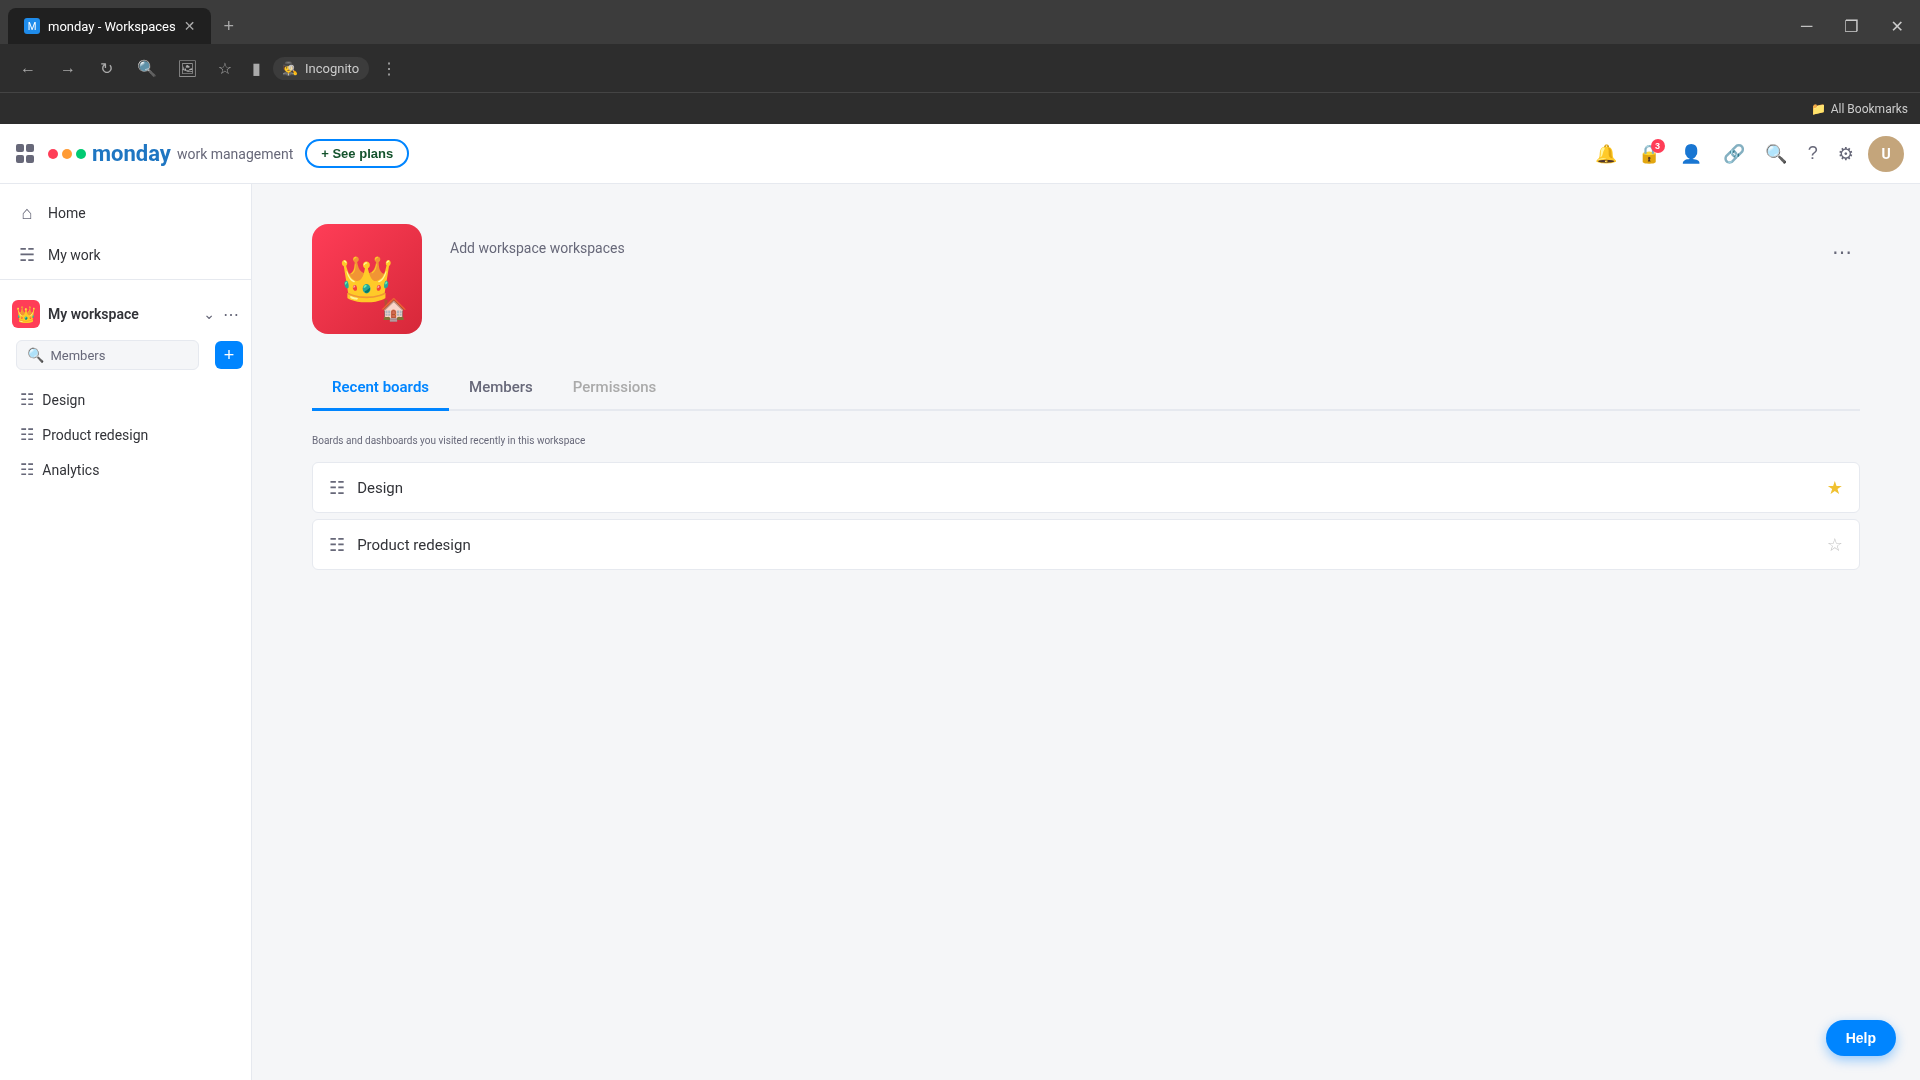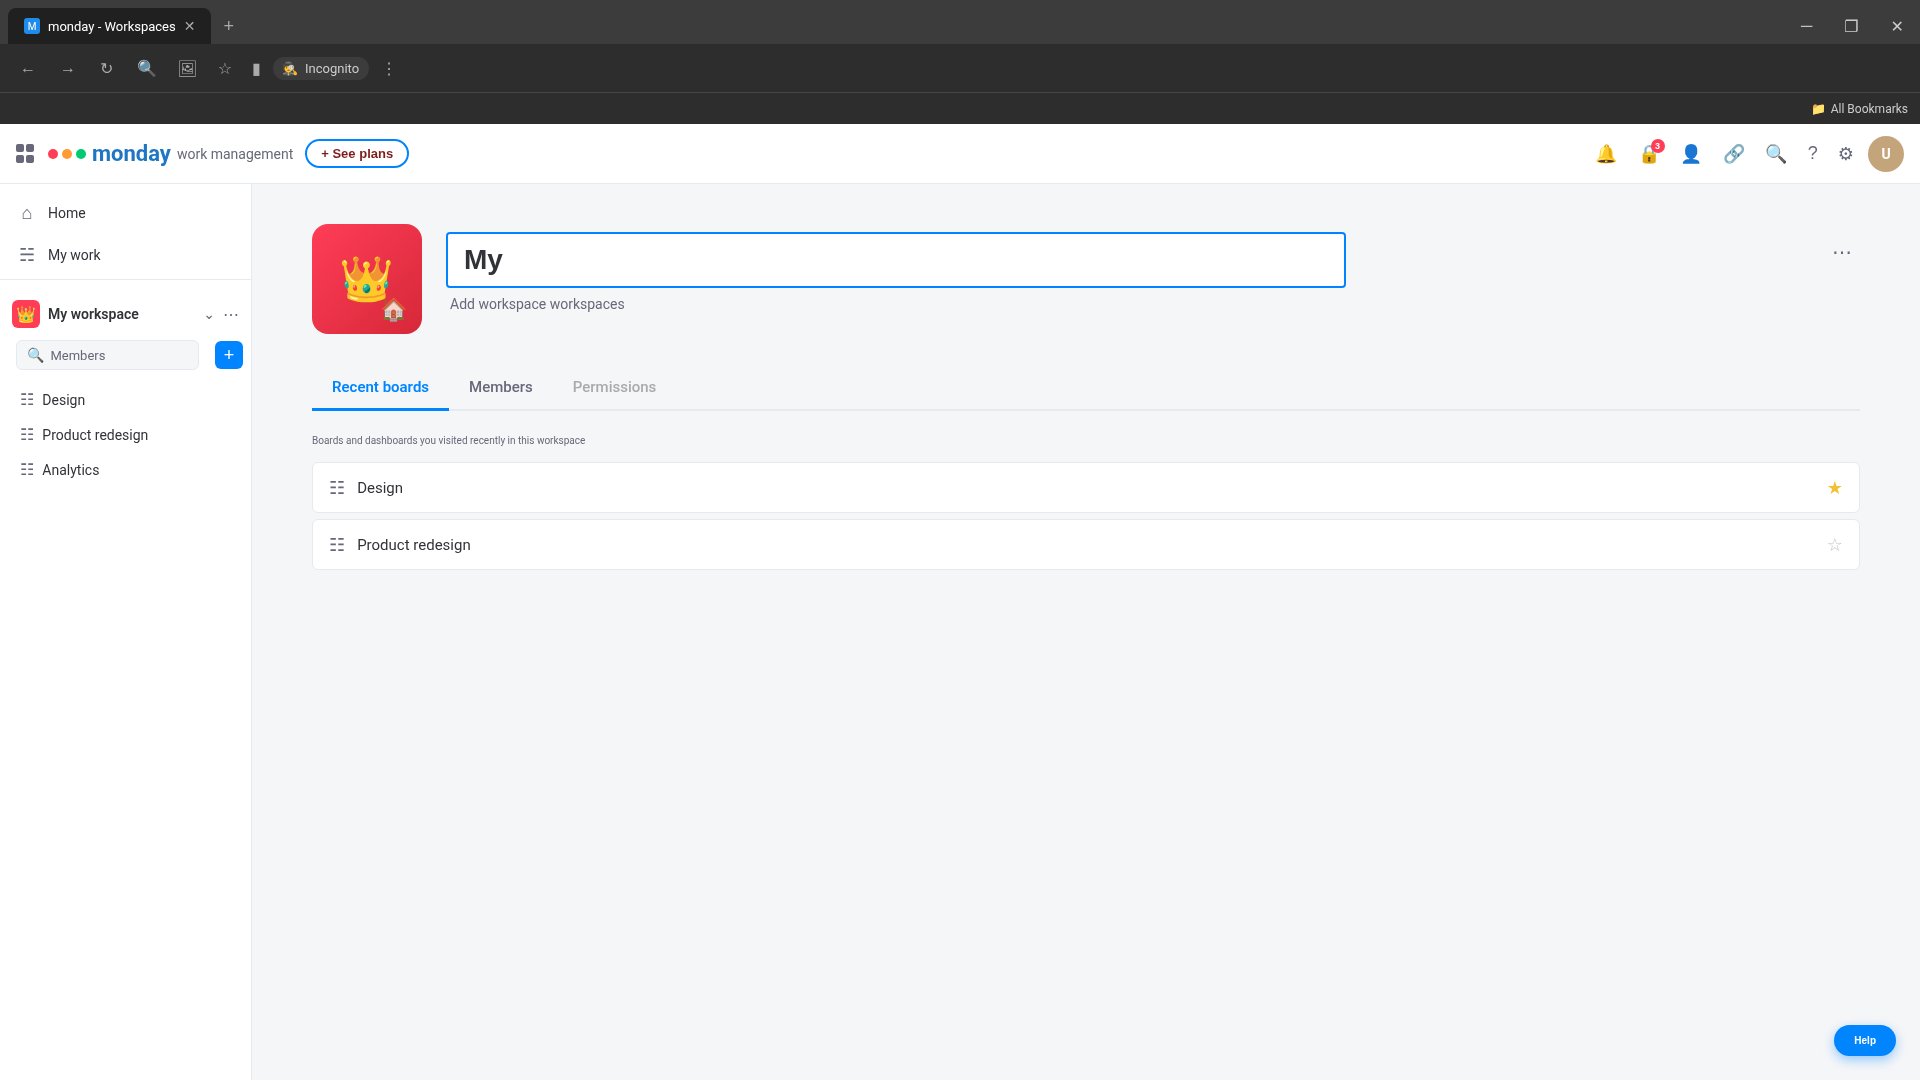--- a/index.html
+++ b/index.html
@@ -28,21 +28,21 @@
     .app-container { display: flex; flex-direction: column; height: calc(1080px - 124px); background: #f5f6f8; }
     .app-header { display: flex; align-items: center; background: #fff; padding: 0 16px; height: 60px; border-bottom: 1px solid #e6e9ef; box-shadow: 0 1px 3px rgba(0,0,0,0.08); }
     .app-header-left { display: flex; align-items: center; gap: 12px; }
     .apps-grid-icon { display: flex; flex-wrap: wrap; width: 20px; height: 20px; gap: 2px; cursor: pointer; }
     .apps-grid-icon span { display: block; width: 8px; height: 8px; background: #676879; border-radius: 2px; }
     .logo { display: flex; align-items: center; gap: 6px; font-size: 20px; font-weight: 700; color: #1f76c2; }
     .logo-dots { display: flex; gap: 4px; }
     .logo-dot { width: 10px; height: 10px; border-radius: 50%; }
     .logo-monday { font-size: 22px; font-weight: 700; color: #1f76c2; }
     .logo-wm { font-size: 14px; font-weight: 400; color: #676879; }
-    .see-plans-btn { background: none; border: 2px solid #0085ff; color: #7f1d1d; border-radius: 20px; padding: 5px 14px; font-size: 13px; font-weight: 600; cursor: pointer; display: flex; align-items: center; gap: 4px; }
+    .see-plans-btn { background: none; border: 2px solid #0085ff; color: #14532d; border-radius: 20px; padding: 5px 14px; font-size: 13px; font-weight: 600; cursor: pointer; display: flex; align-items: center; gap: 4px; }
     .header-spacer { flex: 1; }
     .header-icons { display: flex; align-items: center; gap: 8px; }
     .header-icon-btn { background: none; border: none; color: #676879; font-size: 18px; cursor: pointer; padding: 6px; border-radius: 50%; position: relative; }
     .badge { position: absolute; top: 2px; right: 2px; background: #ff3d57; color: white; border-radius: 50%; width: 14px; height: 14px; font-size: 9px; display: flex; align-items: center; justify-content: center; font-weight: 700; }
     .avatar { width: 36px; height: 36px; border-radius: 50%; background: #c4a57b; cursor: pointer; overflow: hidden; display: flex; align-items: center; justify-content: center; color: white; font-weight: 700; font-size: 14px; }
 
     
     .main-layout { display: flex; flex: 1; overflow: hidden; }
 
     
@@ -88,21 +88,21 @@
 
     
     .boards-subtitle { color: #676879; font-size: 10px; margin-bottom: 16px; }
     .board-row { display: flex; align-items: center; padding: 14px 16px; background: white; border: 1px solid #e6e9ef; border-radius: 6px; margin-bottom: 6px; cursor: pointer; }
     .board-row-icon { color: #676879; font-size: 18px; margin-right: 12px; }
     .board-row-name { font-size: 15px; color: #323338; flex: 1; }
     .board-row-star { font-size: 18px; color: #f0c130; cursor: pointer; }
     .board-row-star.empty { color: #c4c4c4; }
 
     
-    .help-btn { position: fixed; bottom: 24px; right: 24px; background: #0085ff; color: white; border: none; border-radius: 20px; padding: 10px 20px; font-size: 10px; font-weight: 600; cursor: pointer; box-shadow: 0 4px 12px rgba(0,133,255,0.4); }
+    .help-btn { position: fixed; bottom: 24px; right: 24px; background: #0085ff; color: white; border: none; border-radius: 20px; padding: 10px 20px; font-size: 14px; font-weight: 600; cursor: pointer; box-shadow: 0 4px 12px rgba(0,133,255,0.4); }
     @keyframes blink { 0%,100%{opacity:1} 50%{opacity:0} }
 
     
     .dot-red { background: #ff3d57; }
     .dot-orange { background: #ff9b35; }
     .dot-green { background: #00ca72; }
   </style>
 </head>
 <body>
 
@@ -239,21 +239,20 @@
     </div>
 
     <div class="main-content">
 
       <div class="workspace-header-section">
         <div class="workspace-logo">
           <span class="workspace-logo-crown">👑</span>
           <span class="workspace-logo-house">🏠</span>
         </div>
         <div class="workspace-info">
-          <input class="workspace-name-input" value="My" style="">
           <div class="workspace-desc">Add workspace workspaces</div>
         </div>
         <button class="more-options-btn">⋯</button>
       </div>
 
       <div class="tabs">
         <div class="tab active">
           <span>Recent boards</span>
         </div>
         <div class="tab">

